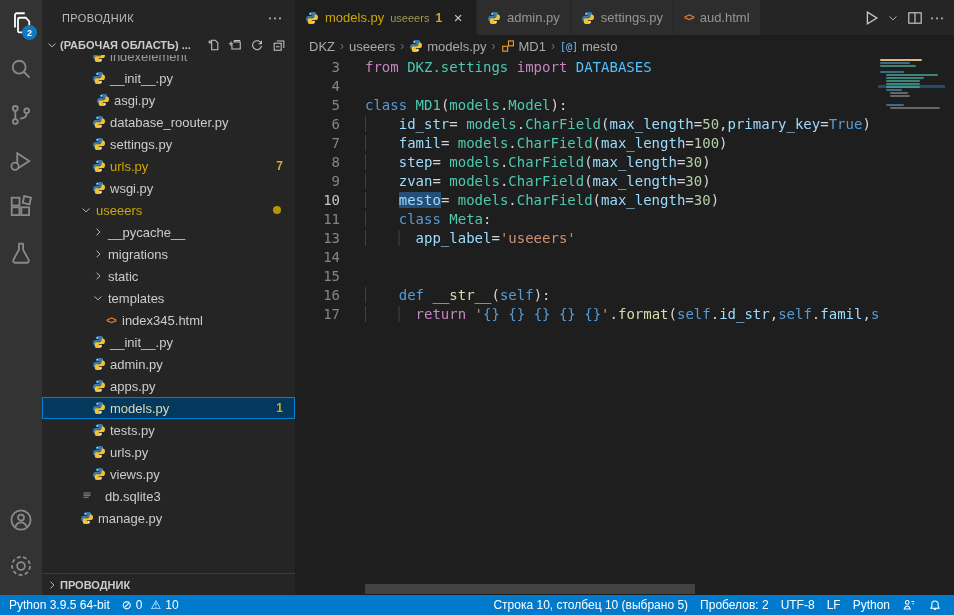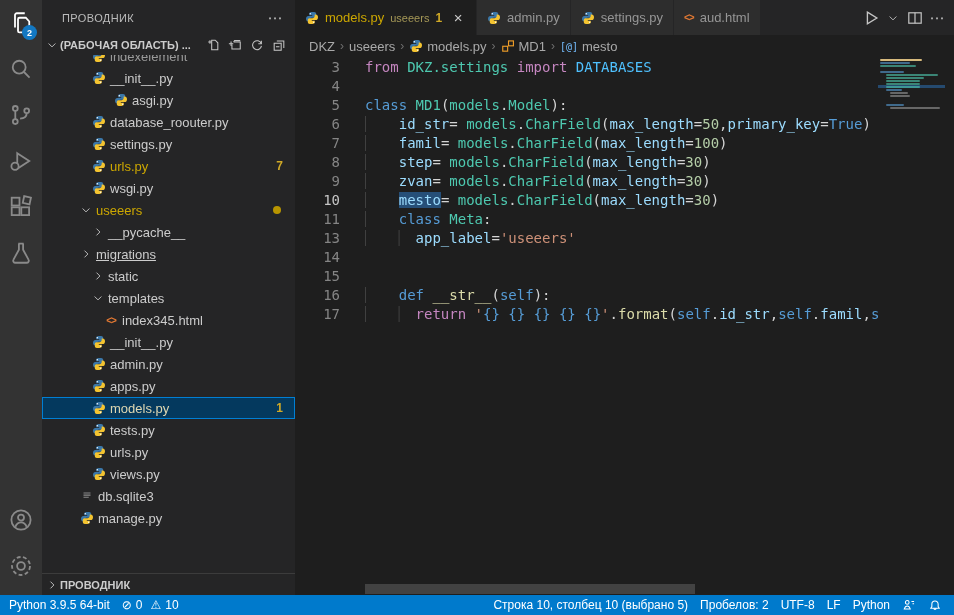--- a/index.html
+++ b/index.html
@@ -249,21 +249,21 @@
                 <path fill="#3b77a8" d="M6.9 1C4.9 1 4.2 1.9 4.2 3v1.3h3v.6H3.3C2 4.9 1 5.9 1 7.8c0 1.8 1 2.8 2.3 2.8h1V8.9c0-1.2 1-2.2 2.2-2.2h2.9c1 0 1.8-.8 1.8-1.8V3c0-1.1-.9-2-2-2H6.9z"></path>
                 <circle fill="#ffffff" cx="5.3" cy="2.7" r=".7"></circle>
                 <path fill="#f4c430" d="M7.1 13c2 0 2.7-.9 2.7-2V9.7h-3v-.6h3.9c1.3 0 2.3-1 2.3-2.9 0-1.8-1-2.8-2.3-2.8h-1v1.7c0 1.2-1 2.2-2.2 2.2H4.6c-1 0-1.8.8-1.8 1.8v2c0 1.1.9 2 2 2h2.3z"></path>
                 <circle fill="#ffffff" cx="8.7" cy="11.3" r=".7"></circle>
               </svg>
             </span>
           </span>
           <span class="lbl">__init__.py</span>
           <span class="spacer"></span>
         </div>
-        <div class="tree-row" style="padding-left: 70px;">
+        <div class="tree-row" style="padding-left: 52px;">
           <span class="ficon">
             <span class="fic" style="display: flex;">
               <svg width="14" height="14" viewBox="0 0 14 14">
                 <path fill="#3b77a8" d="M6.9 1C4.9 1 4.2 1.9 4.2 3v1.3h3v.6H3.3C2 4.9 1 5.9 1 7.8c0 1.8 1 2.8 2.3 2.8h1V8.9c0-1.2 1-2.2 2.2-2.2h2.9c1 0 1.8-.8 1.8-1.8V3c0-1.1-.9-2-2-2H6.9z"></path>
                 <circle fill="#ffffff" cx="5.3" cy="2.7" r=".7"></circle>
                 <path fill="#f4c430" d="M7.1 13c2 0 2.7-.9 2.7-2V9.7h-3v-.6h3.9c1.3 0 2.3-1 2.3-2.9 0-1.8-1-2.8-2.3-2.8h-1v1.7c0 1.2-1 2.2-2.2 2.2H4.6c-1 0-1.8.8-1.8 1.8v2c0 1.1.9 2 2 2h2.3z"></path>
                 <circle fill="#ffffff" cx="8.7" cy="11.3" r=".7"></circle>
               </svg>
             </span>
           </span>
@@ -343,21 +343,21 @@
           <span class="twisty">
             <span class="fic" style="display: flex;">
               <svg width="12" height="12" viewBox="0 0 16 16" fill="none" stroke="currentColor" stroke-width="1.2">
                 <path d="M6 3.5l4.5 4.5L6 12.5"></path>
               </svg>
             </span>
           </span>
           <span class="lbl">__pycache__</span>
           <span class="spacer"></span>
         </div>
-        <div class="tree-row" style="padding-left: 36px; text-decoration: underline;">
+        <div class="tree-row" style="padding-left: 48px;">
           <span class="twisty">
             <span class="fic" style="display: flex;">
               <svg width="12" height="12" viewBox="0 0 16 16" fill="none" stroke="currentColor" stroke-width="1.2">
                 <path d="M6 3.5l4.5 4.5L6 12.5"></path>
               </svg>
             </span>
           </span>
           <span class="lbl">migrations</span>
           <span class="spacer"></span>
         </div>
@@ -484,21 +484,21 @@
                 <path fill="#3b77a8" d="M6.9 1C4.9 1 4.2 1.9 4.2 3v1.3h3v.6H3.3C2 4.9 1 5.9 1 7.8c0 1.8 1 2.8 2.3 2.8h1V8.9c0-1.2 1-2.2 2.2-2.2h2.9c1 0 1.8-.8 1.8-1.8V3c0-1.1-.9-2-2-2H6.9z"></path>
                 <circle fill="#ffffff" cx="5.3" cy="2.7" r=".7"></circle>
                 <path fill="#f4c430" d="M7.1 13c2 0 2.7-.9 2.7-2V9.7h-3v-.6h3.9c1.3 0 2.3-1 2.3-2.9 0-1.8-1-2.8-2.3-2.8h-1v1.7c0 1.2-1 2.2-2.2 2.2H4.6c-1 0-1.8.8-1.8 1.8v2c0 1.1.9 2 2 2h2.3z"></path>
                 <circle fill="#ffffff" cx="8.7" cy="11.3" r=".7"></circle>
               </svg>
             </span>
           </span>
           <span class="lbl">views.py</span>
           <span class="spacer"></span>
         </div>
-        <div class="tree-row" style="padding-left: 36px;">
+        <div class="tree-row" style="padding-left: 36px; gap: 7px;">
           <span class="ficon">
             <span class="fic" style="display: flex;">
               <svg width="14" height="14" viewBox="0 0 16 16" fill="none" stroke="currentColor" stroke-width="1.2">
                 <path d="M4 4.5h8M4 7h8M4 9.5h6" stroke="#8a8a8a"></path>
               </svg>
             </span>
           </span>
           <span class="lbl">db.sqlite3</span>
           <span class="spacer"></span>
         </div>

